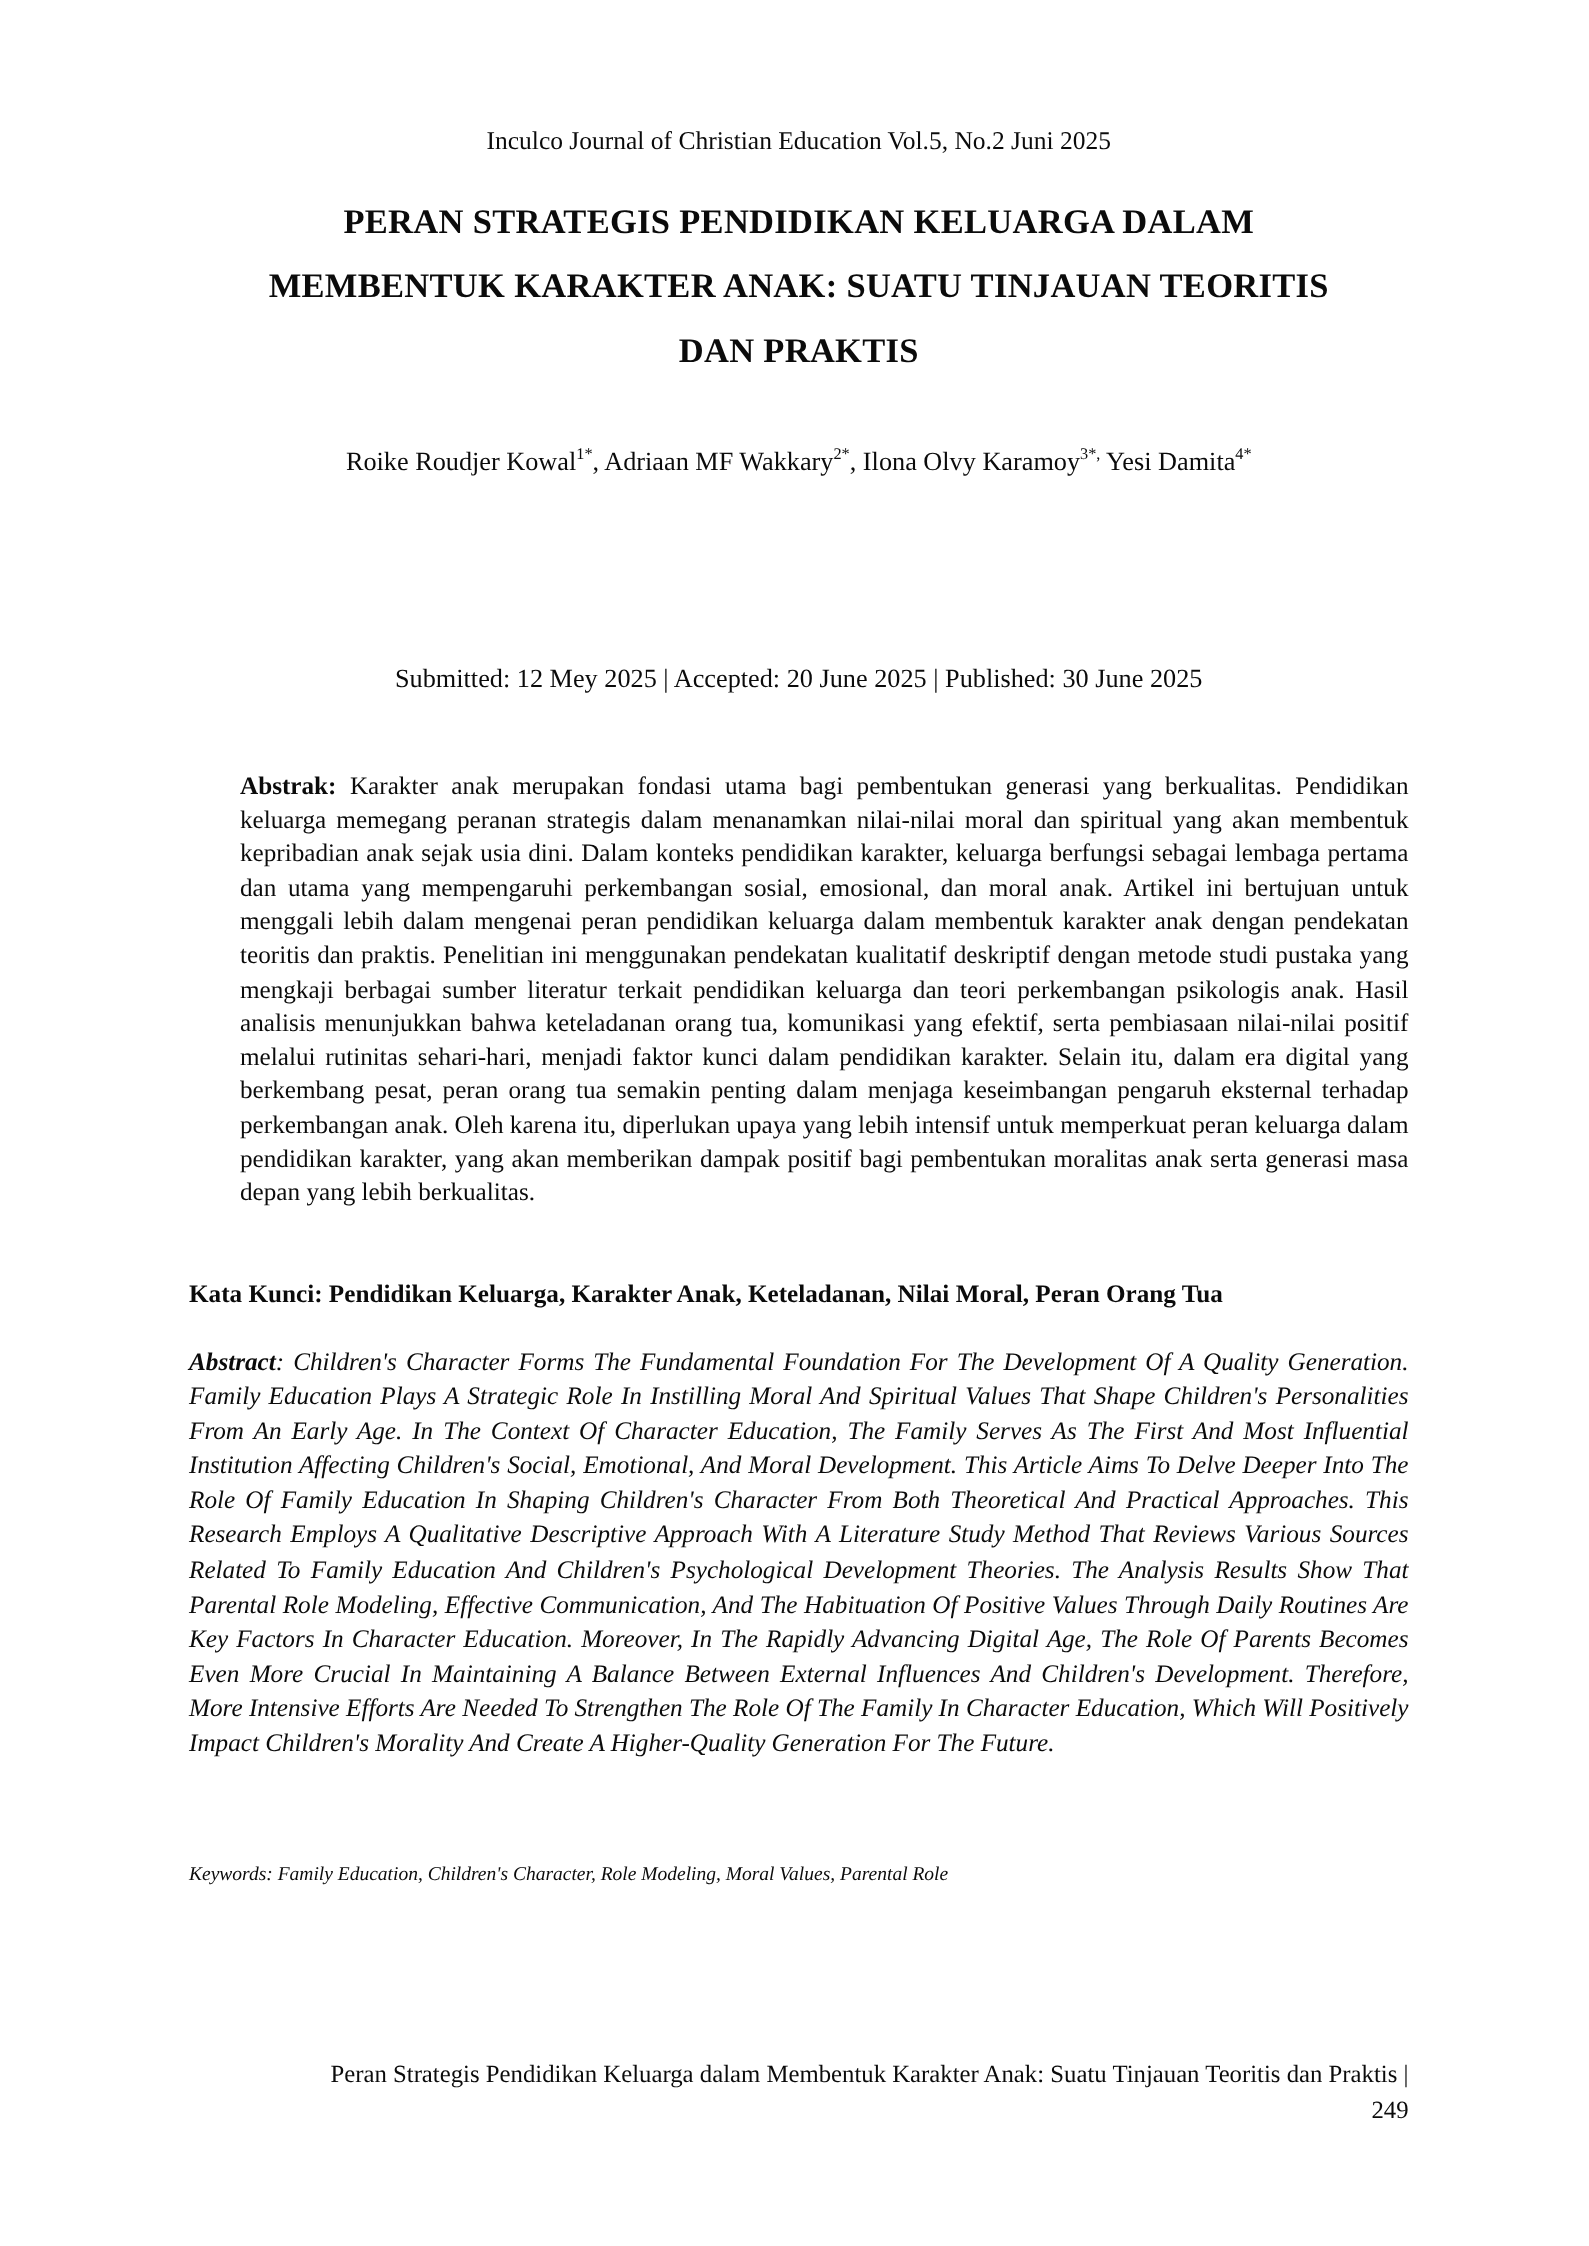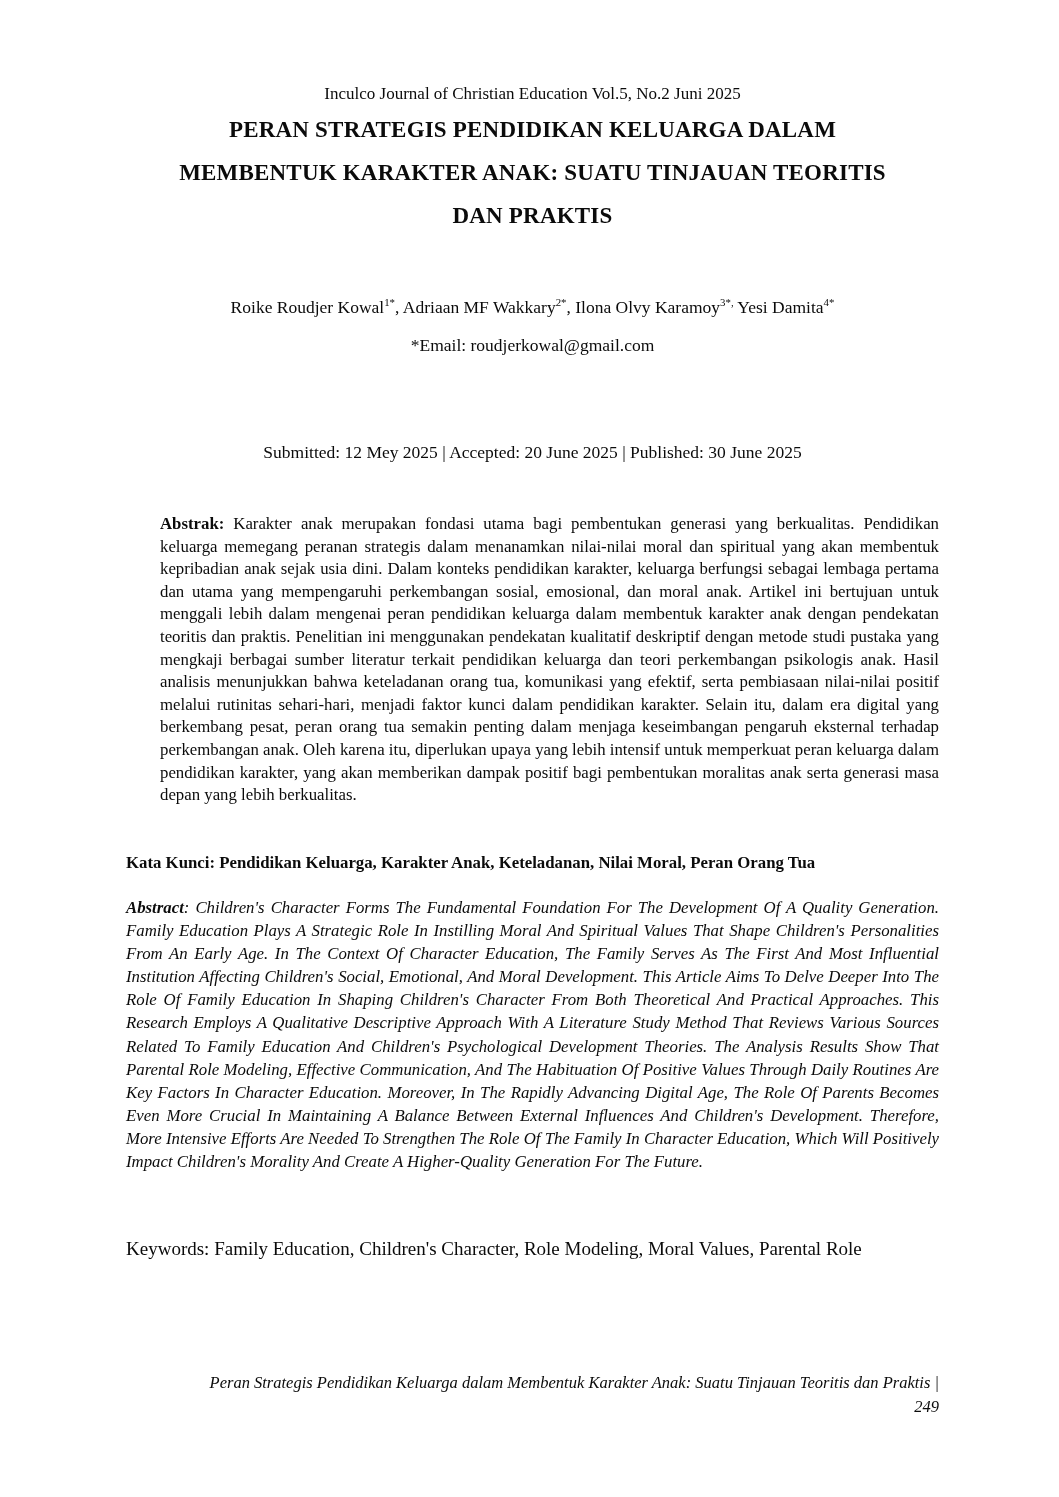--- a/index.html
+++ b/index.html
@@ -15,21 +15,21 @@
   .abs { position: absolute; left: 126px; right: 120px; }
 
   .journal-header {
     top: 63px;
     text-align: center;
     font-size: 17px;
     line-height: 21px;
     margin-top: 20px;
   }
   .paper-title {
-    top: 108px;
+    top: 126px;
     text-align: center;
     font-weight: bold;
     font-size: 23px;
     line-height: 43px;
     letter-spacing: 0.2px;
   }
   .authors-block {
     top: 288px;
     text-align: center;
     font-size: 17.5px;
@@ -63,45 +63,44 @@
   .abstract-en {
     top: 896px;
     text-align: justify;
     font-style: italic;
     font-size: 16.8px;
     line-height: 23.1px;
   }
   .abstract-en b { font-weight: bold; font-style: italic; margin-top: 32px; }
   .keywords-line {
     top: 1238px;
-    font-size: 19px;
+    font-style: italic;
+    font-size: 13px;
     line-height: 22.6px;
   }
   .page-footer {
     top: 1371px;
     text-align: right;
     font-size: 16.5px;
     line-height: 24px;
-    font-style: italic;
   }
 </style>
 </head>
 <body>
 
 <div class="abs journal-header">Inculco Journal of Christian Education Vol.5, No.2 Juni 2025</div>
 
 <div class="abs paper-title">
   <div>PERAN STRATEGIS PENDIDIKAN KELUARGA DALAM</div>
   <div>MEMBENTUK KARAKTER ANAK: SUATU TINJAUAN TEORITIS</div>
   <div>DAN PRAKTIS</div>
 </div>
 
 <div class="abs authors-block">
   <div><span>Roike Roudjer Kowal</span><sup>1*</sup><span>, Adriaan MF Wakkary</span><sup>2*</sup><span>, Ilona Olvy Karamoy</span><sup>3*,</sup><span> Yesi Damita</span><sup>4*</sup></div>
-  <div><span>*Email: </span><span>roudjerkowal@gmail.com</span></div>
 </div>
 
 <div class="abs dates-line">Submitted: 12 Mey 2025 | Accepted: 20 June 2025 | Published: 30 June 2025</div>
 
 <p class="abs abstract-id"><b>Abstrak:</b><span> Karakter anak merupakan fondasi utama bagi pembentukan generasi yang berkualitas. Pendidikan keluarga memegang peranan strategis dalam menanamkan nilai-nilai moral dan spiritual yang akan membentuk kepribadian anak sejak usia dini. Dalam konteks pendidikan karakter, keluarga berfungsi sebagai lembaga pertama dan utama yang mempengaruhi perkembangan sosial, emosional, dan moral anak. Artikel ini bertujuan untuk menggali lebih dalam mengenai peran pendidikan keluarga dalam membentuk karakter anak dengan pendekatan teoritis dan praktis. Penelitian ini menggunakan pendekatan kualitatif deskriptif dengan metode studi pustaka yang mengkaji berbagai sumber literatur terkait pendidikan keluarga dan teori perkembangan psikologis anak. Hasil analisis menunjukkan bahwa keteladanan orang tua, komunikasi yang efektif, serta pembiasaan nilai-nilai positif melalui rutinitas sehari-hari, menjadi faktor kunci dalam pendidikan karakter. Selain itu, dalam era digital yang berkembang pesat, peran orang tua semakin penting dalam menjaga keseimbangan pengaruh eksternal terhadap perkembangan anak. Oleh karena itu, diperlukan upaya yang lebih intensif untuk memperkuat peran keluarga dalam pendidikan karakter, yang akan memberikan dampak positif bagi pembentukan moralitas anak serta generasi masa depan yang lebih berkualitas.</span></p>
 
 <div class="abs kata-kunci">Kata Kunci: Pendidikan Keluarga, Karakter Anak, Keteladanan, Nilai Moral, Peran Orang Tua</div>
 
 <p class="abs abstract-en"><b>Abstract</b><span>: Children's Character Forms The Fundamental Foundation For The Development Of A Quality Generation. Family Education Plays A Strategic Role In Instilling Moral And Spiritual Values That Shape Children's Personalities From An Early Age. In The Context Of Character Education, The Family Serves As The First And Most Influential Institution Affecting Children's Social, Emotional, And Moral Development. This Article Aims To Delve Deeper Into The Role Of Family Education In Shaping Children's Character From Both Theoretical And Practical Approaches. This Research Employs A Qualitative Descriptive Approach With A Literature Study Method That Reviews Various Sources Related To Family Education And Children's Psychological Development Theories. The Analysis Results Show That Parental Role Modeling, Effective Communication, And The Habituation Of Positive Values Through Daily Routines Are Key Factors In Character Education. Moreover, In The Rapidly Advancing Digital Age, The Role Of Parents Becomes Even More Crucial In Maintaining A Balance Between External Influences And Children's Development. Therefore, More Intensive Efforts Are Needed To Strengthen The Role Of The Family In Character Education, Which Will Positively Impact Children's Morality And Create A Higher-Quality Generation For The Future.</span></p>
 

